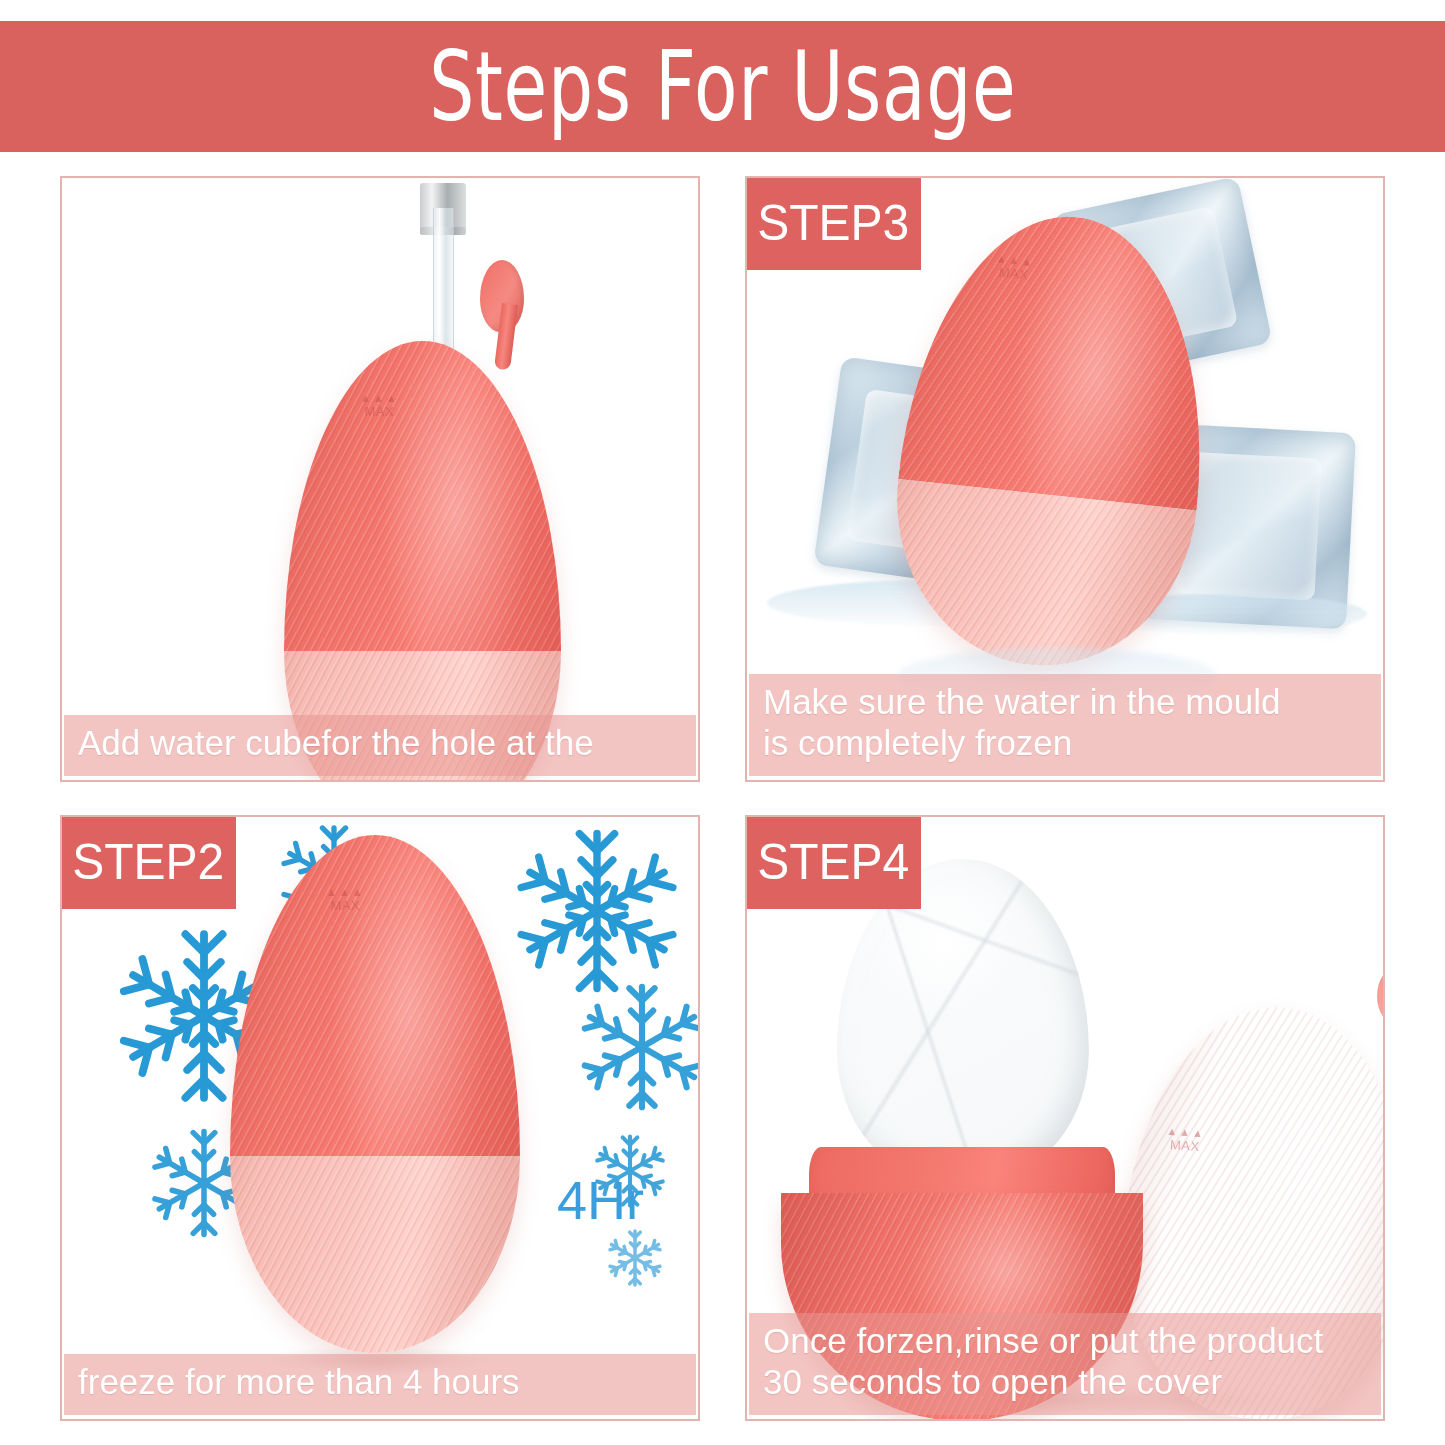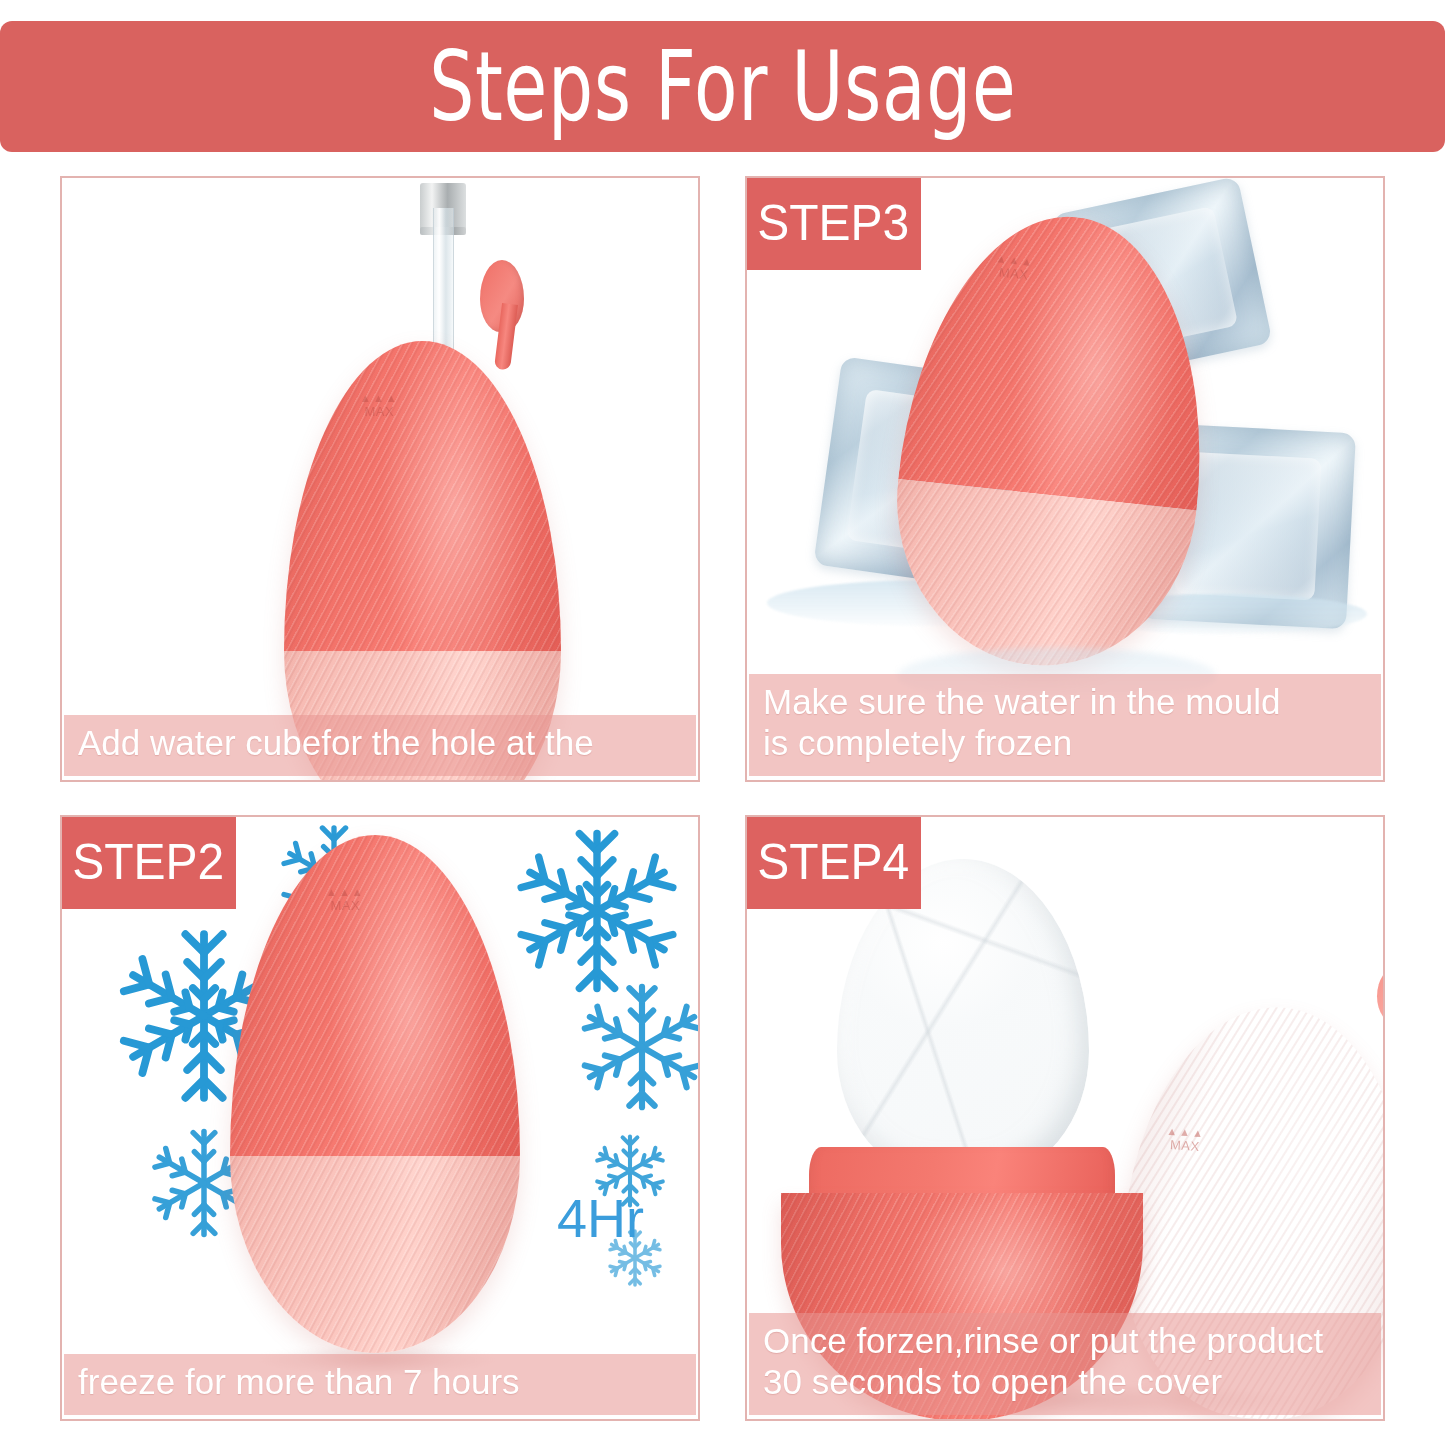--- a/index.html
+++ b/index.html
@@ -8,21 +8,21 @@
     background:#ffffff;
     font-family:"Liberation Sans", sans-serif;
     overflow:hidden;
     position:relative;
   }
 
   
   .banner{
     position:absolute;left:0;top:21px;width:1445px;height:131px;
     background:#d9625f;
-    display:flex;align-items:center;justify-content:center;border-radius:12px;
+    display:flex;align-items:center;justify-content:center;
   }
   .banner-title{
     color:#ffffff;
     font-size:96px;
     line-height:1;
     font-weight:400;
     letter-spacing:1px;
     transform:scaleX(.74);
     transform-origin:center center;
     white-space:nowrap;
@@ -460,30 +460,30 @@
         <div class="topc"></div>
         <div class="botc"></div>
         <div class="ribs"></div>
         <div class="sheen"></div>
         <div class="maxmark" style="left:96px;top:52px;">
           <span class="tri">▲▲▲</span>
           <span>MAX</span>
         </div>
       </div>
 
-      <div class="hrs" style="left:495px;top:370px;">4Hr</div>
+      <div class="hrs" style="left:495px;top:352px;">4Hr</div>
 
     </div>
 
     <div class="badge">
       <span class="badge-label">STEP2</span>
     </div>
 
     <div class="caption">
-      <div class="caption-line">freeze for more than 7 hours</div>
+      <div class="caption-line">freeze for more than 4 hours</div>
     </div>
   </div>
 
   <div class="panel p4">
     <div class="panel-scene">
 
       <div class="shadow-soft" style="left:90px;top:566px;width:470px;height:34px;"></div>
 
       <div class="lid-plug"></div>
 

